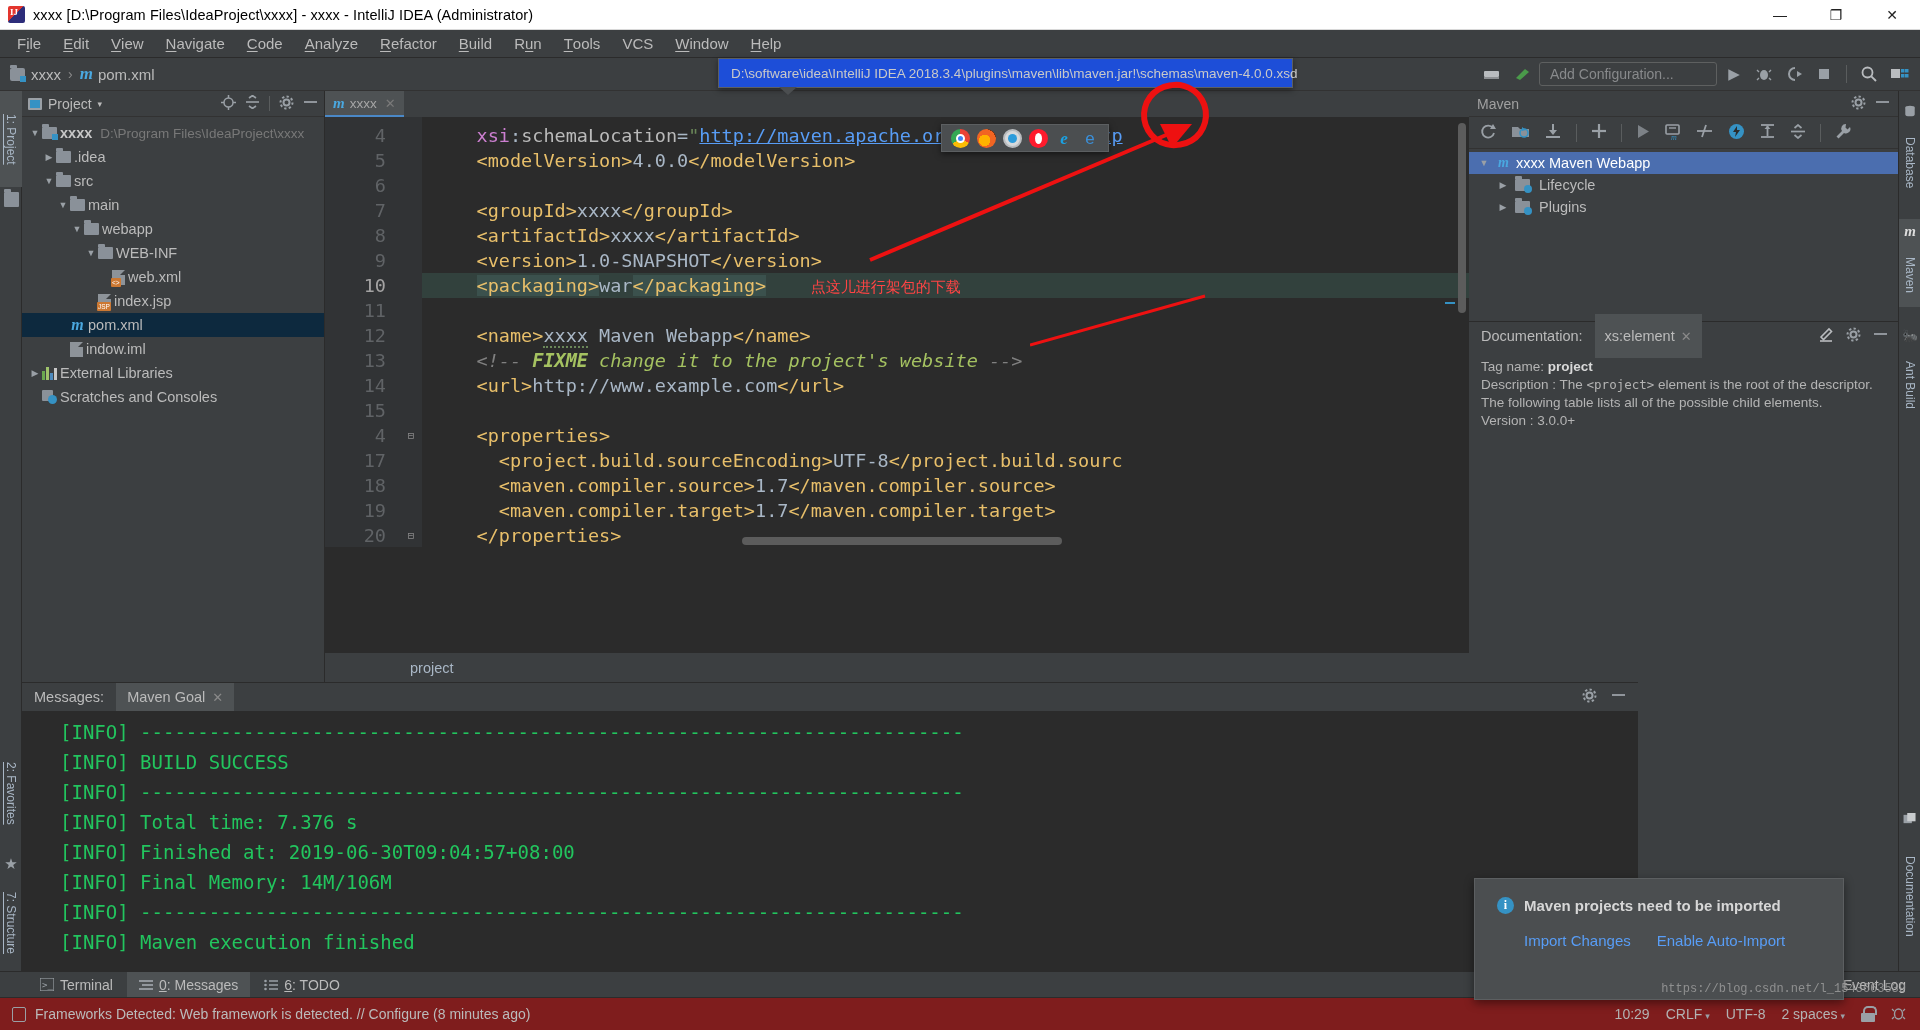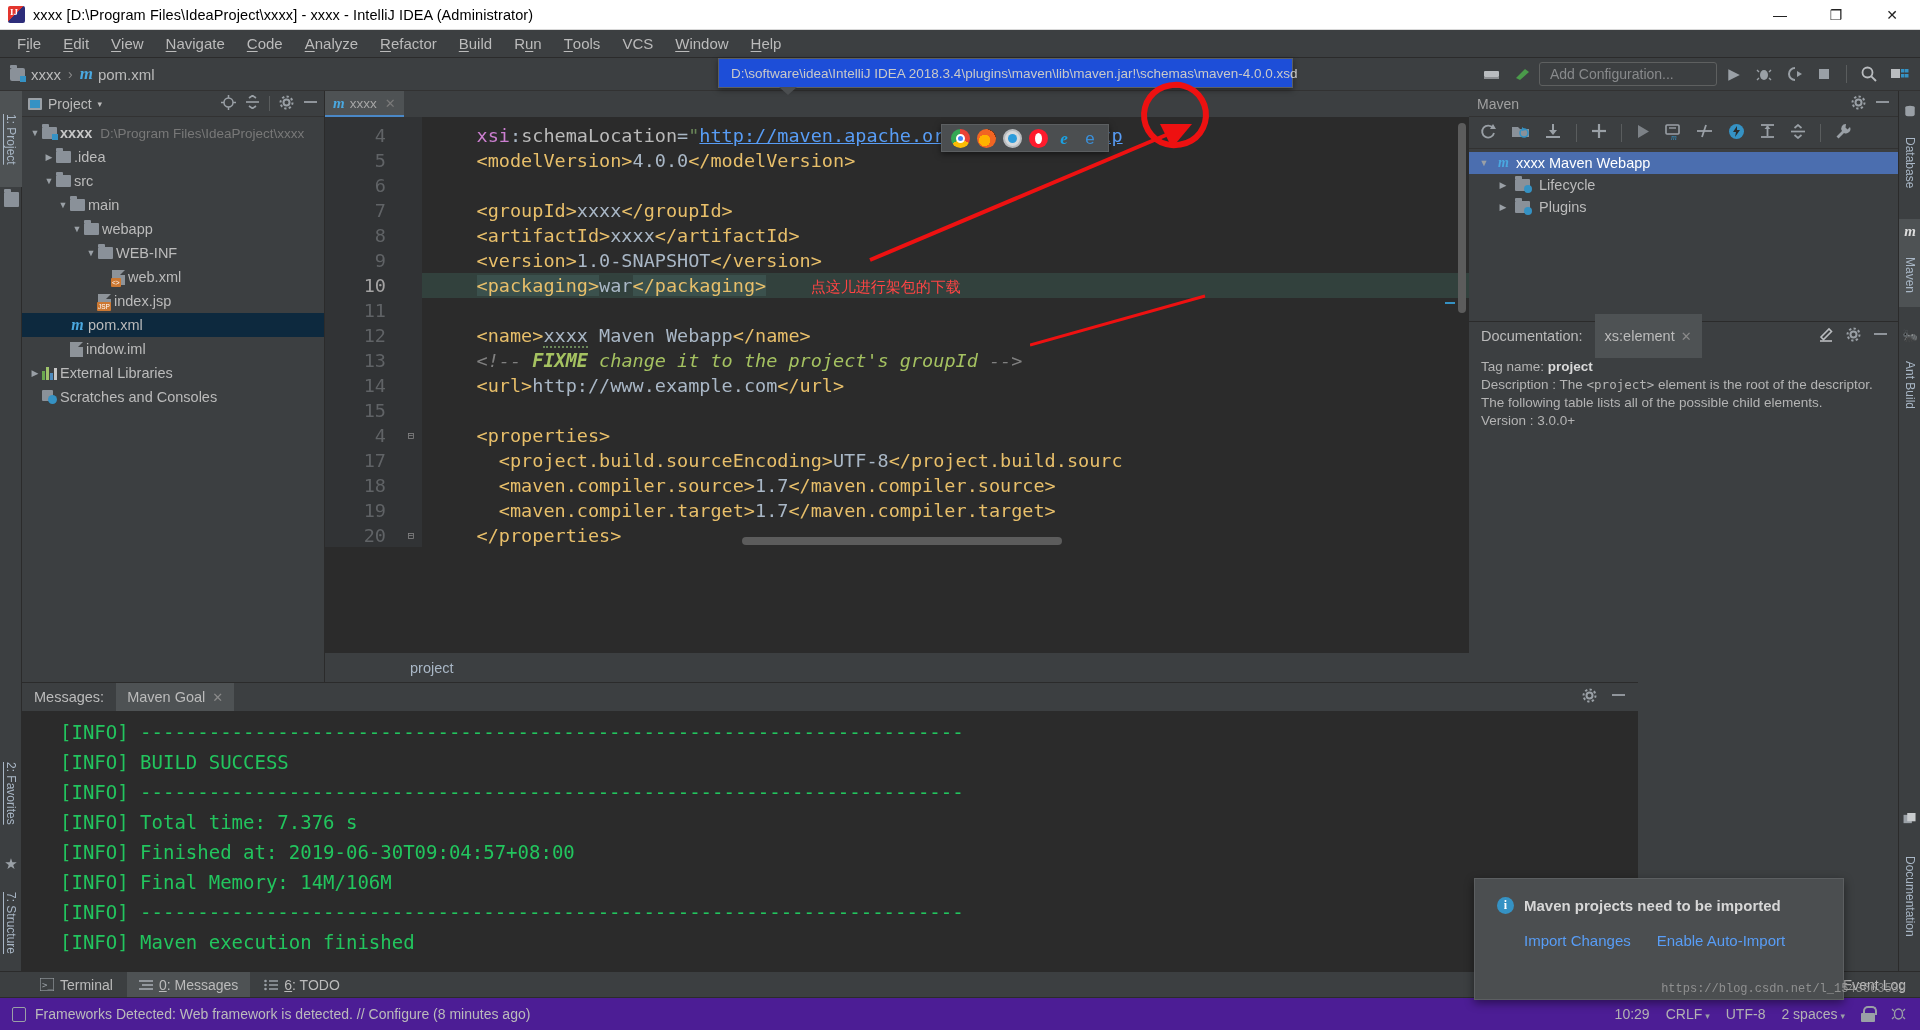--- a/index.html
+++ b/index.html
@@ -300,21 +300,21 @@
   .btab.sel { background:#4e5254; }
   .btab .und { text-decoration:underline; }
   .btmright { margin-left:auto; display:flex; align-items:center; gap:7px; padding-right:14px; }
   .evtbadge {
     width:17px;height:17px;border-radius:50%;background:#4c9f4c;color:#fff;font-size:11px;
     display:flex;align-items:center;justify-content:center; font-weight:bold;
   }
 
   
   .statusbar {
-    position:absolute; left:0; top:997px; width:1920px; height:33px; background:#4c1d95;
+    position:absolute; left:0; top:997px; width:1920px; height:33px; background:#7f1d1d;
     display:flex; align-items:center; padding-left:12px; font-size:14px; color:#bbbbbb;
     border-top:1px solid #2b2b2b;
   }
   .sb-doc { width:14px;height:15px;border:1.5px solid #9aa0a6;border-radius:2px;margin-right:9px; }
   .sbright { margin-left:auto; display:flex; align-items:center; gap:16px; padding-right:14px; color:#b4b4b4; }
   .sbright .car { font-size:9px; color:#9aa0a6; margin-left:3px; }
   .watermark {
     position:absolute; right:14px; top:982px; color:#9c9c9c; font-size:12px; z-index:70;
     font-family:Liberation Mono, monospace; opacity:.85;
   }
@@ -638,21 +638,21 @@
       <div class="codelines" id="codelines">
           <div class="cline"><span class="txt">    </span><span class="ns">xsi</span><span class="txt">:</span><span class="attr">schemaLocation</span><span class="txt">=</span><span class="str">"</span><span class="link">http://maven.apache.org/POM/4.0.0 http</span></div>
           <div class="cline"><span class="txt">    </span><span class="tag">&lt;modelVersion&gt;</span><span class="txt">4.0.0</span><span class="tag">&lt;/modelVersion&gt;</span></div>
           <div class="cline"></div>
           <div class="cline"><span class="txt">    </span><span class="tag">&lt;groupId&gt;</span><span class="txt">xxxx</span><span class="tag">&lt;/groupId&gt;</span></div>
           <div class="cline"><span class="txt">    </span><span class="tag">&lt;artifactId&gt;</span><span class="txt">xxxx</span><span class="tag">&lt;/artifactId&gt;</span></div>
           <div class="cline"><span class="txt">    </span><span class="tag">&lt;version&gt;</span><span class="txt">1.0-SNAPSHOT</span><span class="tag">&lt;/version&gt;</span></div>
           <div class="cline hl"><span class="txt">    </span><span class="tag hlsel">&lt;packaging&gt;</span><span class="txt">war</span><span class="tag hlsel">&lt;/packaging&gt;</span><span class="txt">    </span><span class="anno-cn">点这儿进行架包的下载</span></div>
           <div class="cline"></div>
           <div class="cline"><span class="txt">    </span><span class="tag">&lt;name&gt;</span><span class="txt typo">xxxx</span><span class="txt"> Maven Webapp</span><span class="tag">&lt;/name&gt;</span></div>
-          <div class="cline"><span class="txt">    </span><span class="cmt">&lt;!-- </span><span class="cmtfix">FIXME</span><span class="cmttxt"> change it to the project's groupId</span><span class="cmt"> --&gt;</span></div>
+          <div class="cline"><span class="txt">    </span><span class="cmt">&lt;!-- </span><span class="cmtfix">FIXME</span><span class="cmttxt"> change it to the project's website</span><span class="cmt"> --&gt;</span></div>
           <div class="cline"><span class="txt">    </span><span class="tag">&lt;url&gt;</span><span class="txt">http://www.example.com</span><span class="tag">&lt;/url&gt;</span></div>
           <div class="cline"></div>
           <div class="cline"><span class="txt">    </span><span class="tag">&lt;properties&gt;</span></div>
           <div class="cline"><span class="txt">      </span><span class="tag">&lt;project.build.sourceEncoding&gt;</span><span class="txt">UTF-8</span><span class="tag">&lt;/project.build.sourc</span></div>
           <div class="cline"><span class="txt">      </span><span class="tag">&lt;maven.compiler.source&gt;</span><span class="txt">1.7</span><span class="tag">&lt;/maven.compiler.source&gt;</span></div>
           <div class="cline"><span class="txt">      </span><span class="tag">&lt;maven.compiler.target&gt;</span><span class="txt">1.7</span><span class="tag">&lt;/maven.compiler.target&gt;</span></div>
           <div class="cline"><span class="txt">    </span><span class="tag">&lt;/properties&gt;</span></div>
         </div>
       <div class="vscroll"></div>
       <div class="markline" style="top:185px;"></div>

